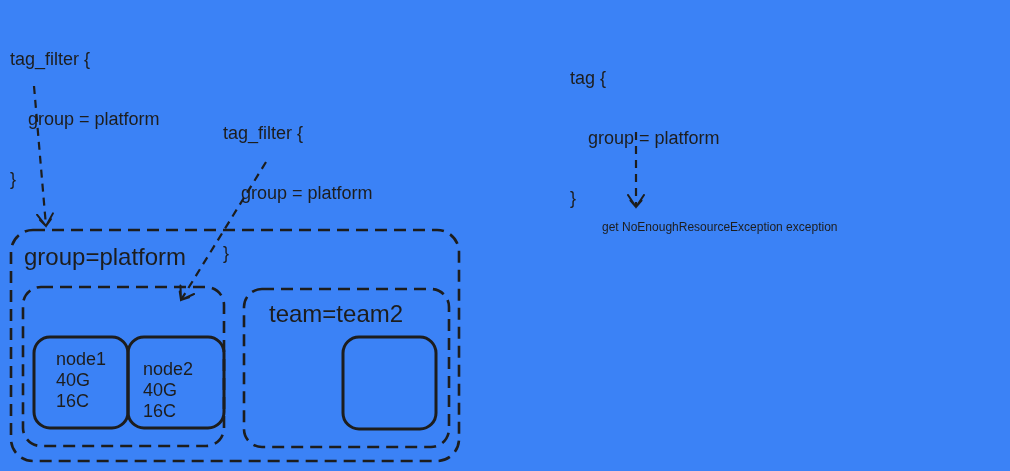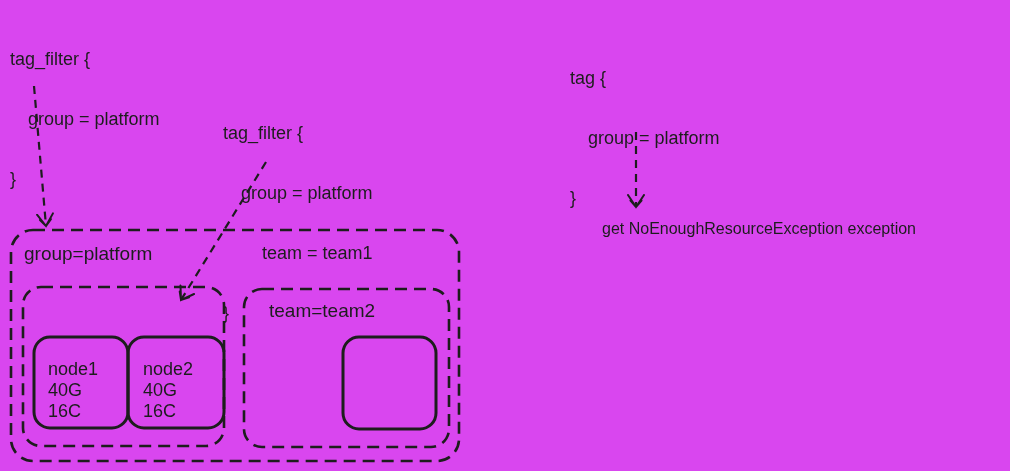--- a/index.html
+++ b/index.html
@@ -5,58 +5,57 @@
   html, body {
     margin: 0;
     padding: 0;
     background: #ffffff;
     font-family: "Liberation Sans", "DejaVu Sans", sans-serif;
   }
   .canvas {
     position: relative;
     width: 1010px;
     height: 471px;
-    background: #d946ef;
+    background: #3b82f6;
     overflow: hidden;
     color: #1d1d1d;
   }
   .layer {
     position: absolute;
     left: 0;
     top: 0;
   }
   .code-block {
     position: absolute;
     font-size: 18px;
     line-height: 20px;
     white-space: pre;
     color: #1d1d1d;
   }
   .code-block .ind {
     padding-left: 18px;
-    text-align: right;
   }
   .box-label {
     position: absolute;
-    font-size: 19px;
+    font-size: 24px;
     color: #1d1d1d;
     white-space: nowrap;
   }
   .node-text {
     position: absolute;
     font-size: 18px;
     line-height: 21px;
     color: #1d1d1d;
     white-space: nowrap;
   }
   .exception-text {
     position: absolute;
     left: 602px;
     top: 220px;
-    font-size: 16px;
+    font-size: 12px;
     color: #1d1d1d;
     white-space: nowrap;
   }
 </style>
 </head>
 <body>
 
 <div class="canvas">
 
   <svg class="layer" width="1010" height="471" viewBox="0 0 1010 471">
@@ -83,36 +82,35 @@
 
   <div class="code-block" style="left:10px; top:9px;">
     <div>tag_filter {</div>
     <div class="ind">group = platform</div>
     <div>}</div>
   </div>
 
   <div class="code-block" style="left:223px; top:83px;">
     <div>tag_filter {</div>
     <div class="ind">group = platform</div>
-    <div class="ind">team = team1</div>
     <div>}</div>
   </div>
 
   <div class="code-block" style="left:570px; top:28px;">
     <div>tag {</div>
     <div class="ind">group = platform</div>
     <div>}</div>
   </div>
 
   <div class="exception-text">get NoEnoughResourceException exception</div>
 
   <div class="box-label" style="left:24px; top:243px;">group=platform</div>
   <div class="box-label" style="left:269px; top:300px;">team=team2</div>
 
-  <div class="node-text" style="left:48px; top:349px;margin-top:10px;">
+  <div class="node-text" style="left:56px; top:349px;">
     <div>node1</div>
     <div>40G</div>
     <div>16C</div>
   </div>
 
   <div class="node-text" style="left:143px; top:359px;">
     <div>node2</div>
     <div>40G</div>
     <div>16C</div>
   </div>

